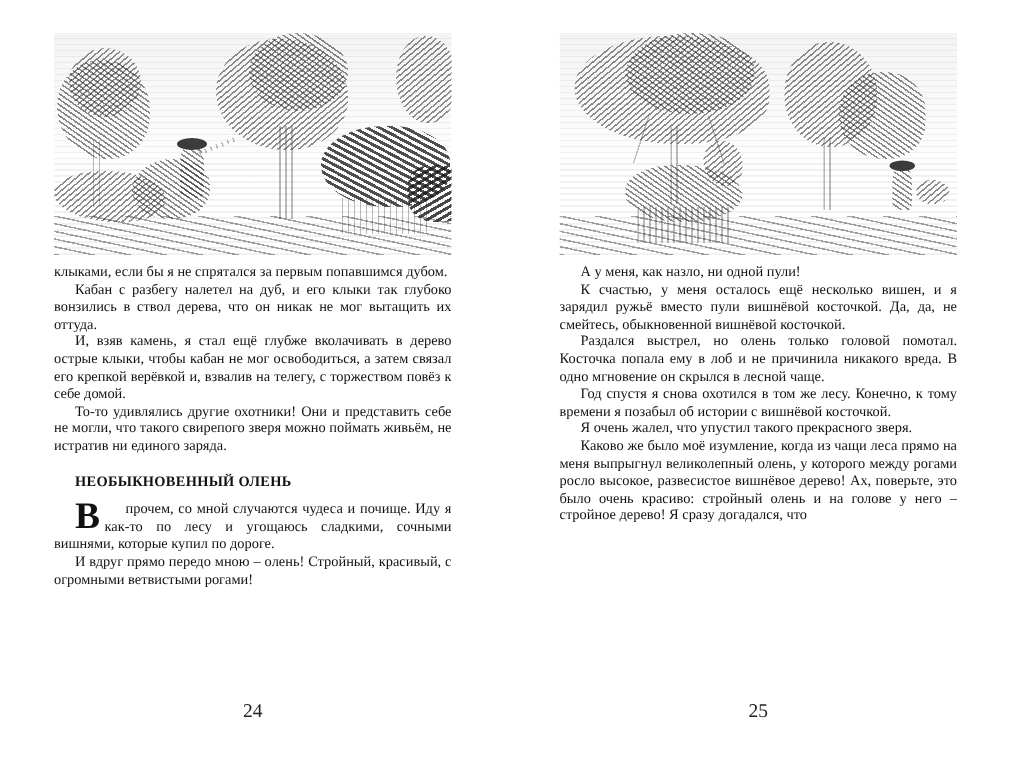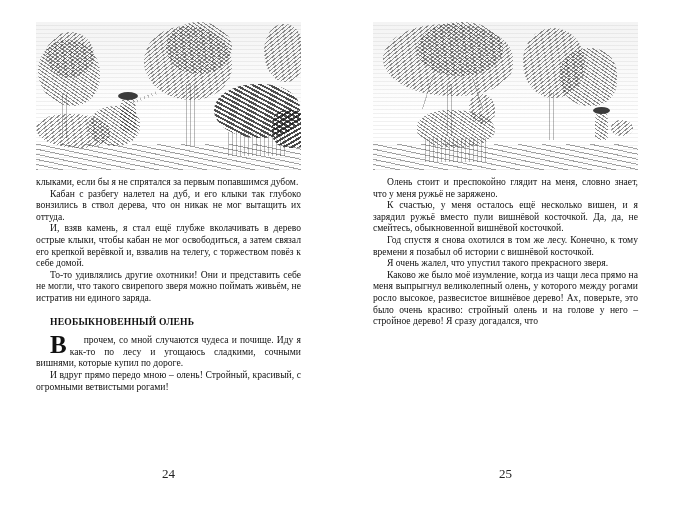--- a/index.html
+++ b/index.html
@@ -215,22 +215,23 @@
 
         <div class="hatch-a" style="left:222px; top:90px; width:13px; height:28px; border-radius:30% 30% 18% 18%;"></div>
         <div class="blob" style="left:220px; top:85px; width:17px; height:7px; background:#3b3b3b;"></div>
 
         <div class="hatch-b" style="left:238px; top:98px; width:22px; height:16px; border-radius:45% 55% 50% 50%;"></div>
 
         <div class="ground"></div>
       </div>
 
       <div class="col" style="top:176px;">
-        <p>Олень стоит и преспокойно глядит на меня, словно знает, что у меня ружьё не заряжено.</p>
+        <p>А у меня, как назло, ни одной пули!</p>
         <p>К счастью, у меня осталось ещё несколько вишен, и я зарядил ружьё вместо пули вишнёвой косточкой. Да, да, не смейтесь, обыкновенной вишнёвой косточкой.</p>
+        <p>Раздался выстрел, но олень только головой помотал. Косточка попала ему в лоб и не причинила никакого вреда. В одно мгновение он скрылся в лесной чаще.</p>
         <p>Год спустя я снова охотился в том же лесу. Конечно, к тому времени я позабыл об истории с вишнёвой косточкой.</p>
         <p>Я очень жалел, что упустил такого прекрасного зверя.</p>
         <p>Каково же было моё изумление, когда из чащи леса прямо на меня выпрыгнул великолепный олень, у которого между рогами росло высокое, развесистое вишнёвое дерево! Ах, поверьте, это было очень красиво: стройный олень и на голове у него – стройное дерево! Я сразу догадался, что</p>
       </div>
 
       <div class="folio">25</div>
     </div>
 
   </div>
 </div>

